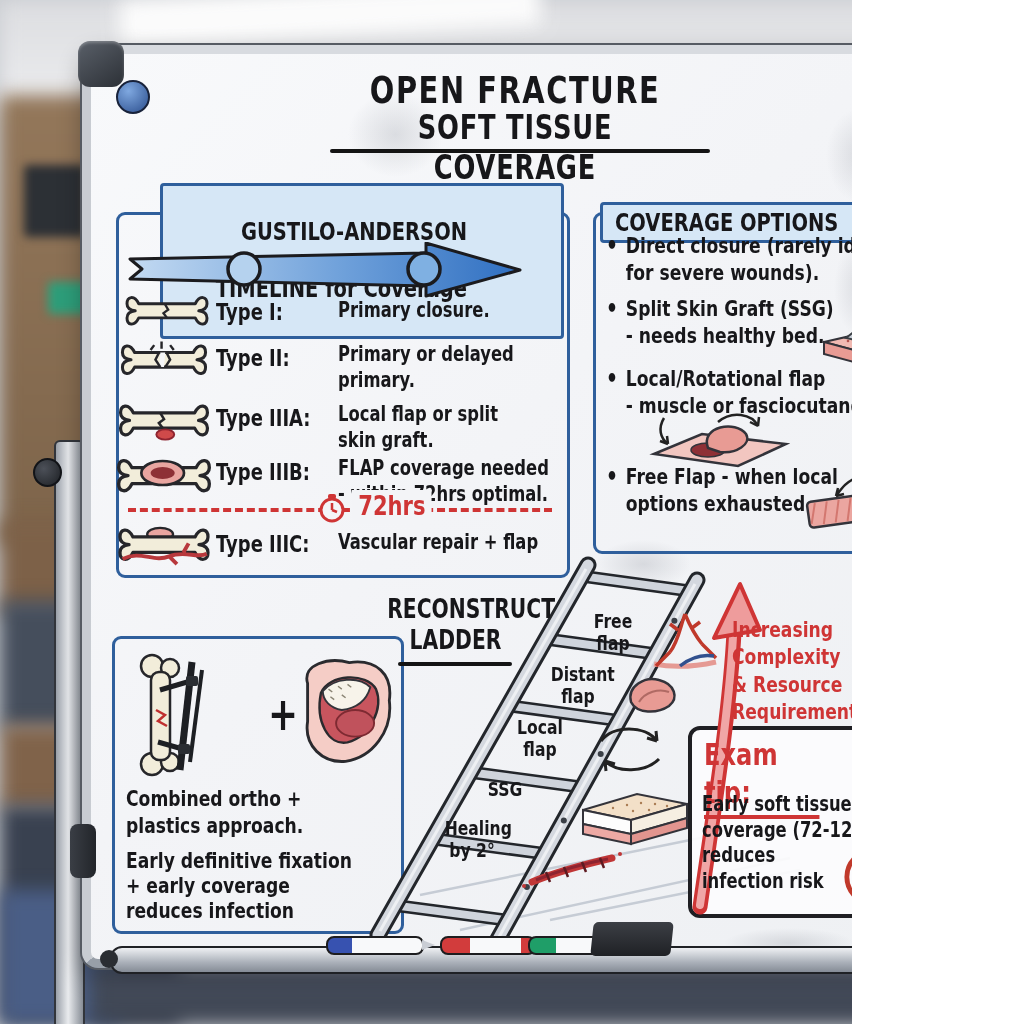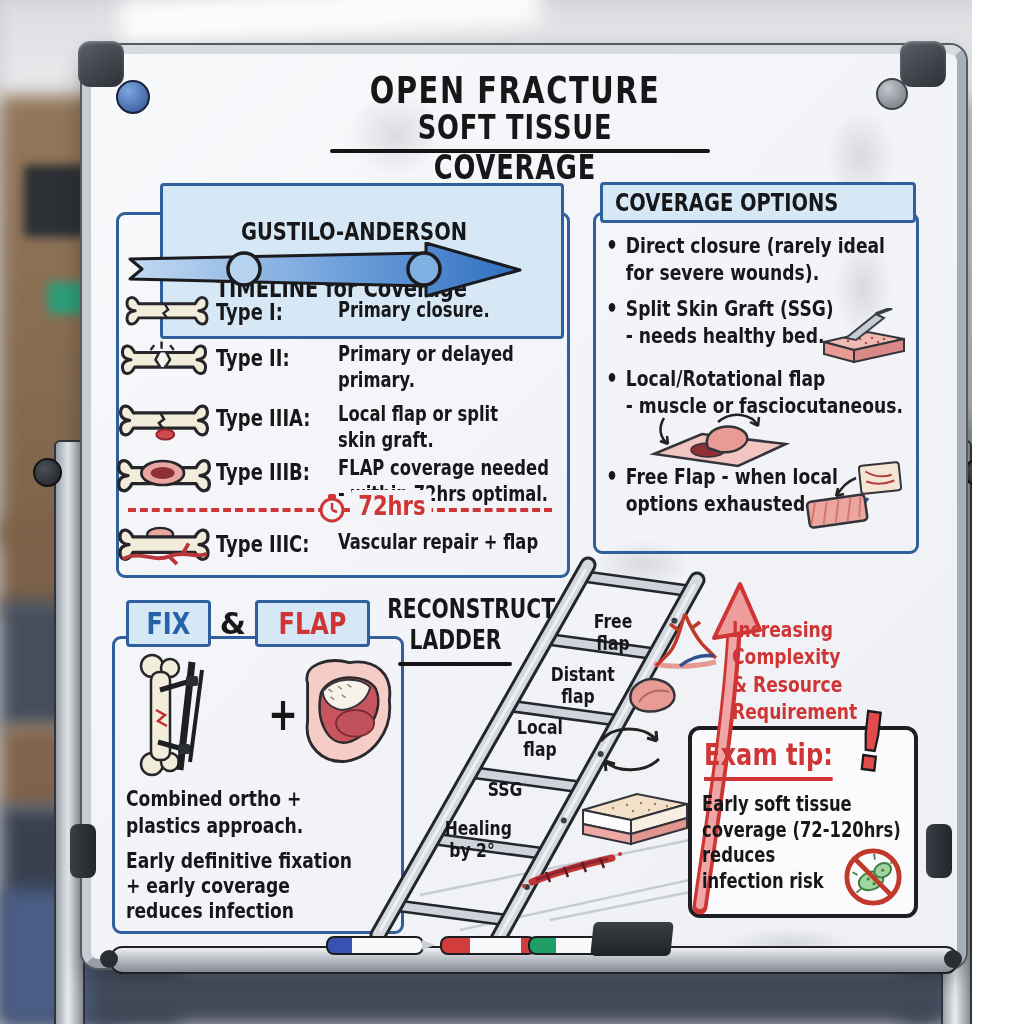--- a/index.html
+++ b/index.html
@@ -1,16 +1,16 @@
 <!DOCTYPE html>
 <html><head>
 <meta charset="utf-8">
 <style>
   html,body{margin:0;padding:0;}
-  .scene{position:relative;width:972px;height:1024px;overflow:hidden;background:#c9ccd1;font-family:"DejaVu Sans",sans-serif;}
+  .scene{position:relative;width:852px;height:1024px;overflow:hidden;background:#c9ccd1;font-family:"DejaVu Sans",sans-serif;}
   .abs{position:absolute;}
   .blur{filter:blur(9px);}
   .blur2{filter:blur(5px);}
   
   .board{position:absolute;left:82px;top:45px;width:866px;height:905px;background:linear-gradient(135deg,#f8f9fb 0%,#f3f4f7 45%,#eef0f3 100%);border:9px solid;border-color:#d8dbe0 #a8aeb6 #989fa8 #c8ccd2;border-radius:16px;box-shadow:0 0 0 2px #565b63,0 10px 24px rgba(0,0,0,.3);z-index:3;}
   .cap{position:absolute;width:46px;height:46px;background:linear-gradient(145deg,#5a6069,#2c3036);border-radius:12px;z-index:4;box-shadow:inset 0 2px 3px rgba(255,255,255,.25);}
   .clamp{position:absolute;width:26px;height:54px;background:linear-gradient(90deg,#3a3e45,#22252a);border-radius:8px;z-index:5;}
   .leg{position:absolute;width:27px;height:584px;background:linear-gradient(90deg,#9aa0a9,#e9ebee 45%,#878d96);border:2px solid #32353b;border-radius:6px 6px 0 0;z-index:2;}
   .knob{position:absolute;width:25px;height:25px;border-radius:50%;background:radial-gradient(circle at 35% 35%,#4c5058,#1e2125);border:2px solid #121418;z-index:2;}
   .magnet{position:absolute;border-radius:50%;z-index:6;}
@@ -144,21 +144,21 @@
 
   <svg class="ic" style="left:114px;top:524px;" width="100" height="44" viewBox="0 0 72 34">
     <ellipse cx="33" cy="8" rx="10" ry="5" fill="#e9a5a0" stroke="#26262a" stroke-width="1.8"></ellipse>
     <path d="M12,10 C8,2 2,4 2,10 C2,14 5,15.5 9,16 C5,16.5 2,18 2,22 C2,28 8,30 12,22 L60,22 C64,30 70,28 70,22 C70,18 67,16.5 63,16 C67,15.5 70,14 70,10 C70,4 64,2 60,10 Z" fill="#f2edda" stroke="#26262a" stroke-width="2.5" stroke-linejoin="round"></path>
     <path d="M4,27 C18,20 28,30 40,25 C52,20 62,27 69,23 M40,25 L46,31 M51,22 L55,15" stroke="#b8383c" stroke-width="3" fill="none"></path>
   </svg>
   <div class="txt" style="left:216px;top:530px;font-size:23px;">Type IIIC:</div>
   <div class="txt pre" style="left:338px;top:530px;font-size:21px;font-weight:600;">Vascular repair + flap</div>
 
   <div class="panel" style="left:593px;top:212px;width:320px;height:336px;"></div>
-  <div class="bluebox" style="left:600px;top:182px;">
+  <div class="bluebox" style="left:600px;top:202px;">
     <span class="pre" style="display:inline-block;font-size:25px;font-weight:800;transform:scaleX(.78);transform-origin:left top;color:#17171a;">COVERAGE OPTIONS</span>
   </div>
 
   <div class="txt bullet" style="left:606px;top:233px;font-size:22px;">
     <span class="dot">•</span>
     <span class="pre">Direct closure (rarely ideal
 for severe wounds).</span>
   </div>
   <div class="txt bullet" style="left:606px;top:296px;font-size:22px;">
     <span class="dot">•</span>
@@ -207,25 +207,20 @@
     <path d="M62,36 C56,46 46,52 36,54" stroke="#b8383c" stroke-width="3" fill="none"></path>
     <path d="M66,40 C60,50 50,56 40,58" stroke="#31508e" stroke-width="3" fill="none"></path>
     <g transform="rotate(-8 36 52)">
         <rect x="6" y="40" width="58" height="26" rx="4" fill="#eba6a0" stroke="#33333a" stroke-width="2.5"></rect>
     <path d="M14,42 L8,62 M26,42 L20,64 M38,42 L32,64 M50,42 L44,64 M60,42 L56,62" stroke="#d3776f" stroke-width="2"></path>
       </g>
     <path d="M54,20 C44,24 40,30 34,38 M34,38 l2,-8 m-2,8 l8,-2" stroke="#222" stroke-width="2.5" fill="none"></path>
   </svg>
 
   <div class="panel" style="left:112px;top:636px;width:286px;height:292px;"></div>
-  <div class="abs" style="left:126px;top:600px;display:flex;gap:9px;align-items:center;z-index:6;">
-    <span class="bluebox" style="position:static;"><span style="display:inline-block;font-size:30px;font-weight:800;color:#2563a8;transform:scaleX(.8);">FIX</span></span>
-    <span style="font-size:30px;font-weight:800;color:#17171a;">&amp;</span>
-    <span class="bluebox" style="position:static;"><span style="display:inline-block;font-size:30px;font-weight:800;color:#cf3535;transform:scaleX(.8);">FLAP</span></span>
-  </div>
   <svg class="ic" style="left:130px;top:650px;" width="86" height="130" viewBox="0 0 86 130">
     <circle cx="22" cy="16" r="11" fill="#f2edda" stroke="#26262a" stroke-width="2.5"></circle>
     <circle cx="40" cy="18" r="9" fill="#f2edda" stroke="#26262a" stroke-width="2.5"></circle>
     <circle cx="22" cy="114" r="11" fill="#f2edda" stroke="#26262a" stroke-width="2.5"></circle>
     <circle cx="40" cy="112" r="9" fill="#f2edda" stroke="#26262a" stroke-width="2.5"></circle>
     <rect x="21" y="22" width="19" height="88" rx="8" fill="#f2edda" stroke="#26262a" stroke-width="2.5"></rect>
     <path d="M26,60 l9,5 -7,6 9,5" stroke="#c03030" stroke-width="2.5" fill="none"></path>
     <path d="M62,12 L50,120" stroke="#1d1f23" stroke-width="7"></path>
     <path d="M72,20 L60,112" stroke="#1d1f23" stroke-width="4"></path>
     <path d="M30,40 L64,30 M28,92 L56,100" stroke="#1d1f23" stroke-width="5"></path>

